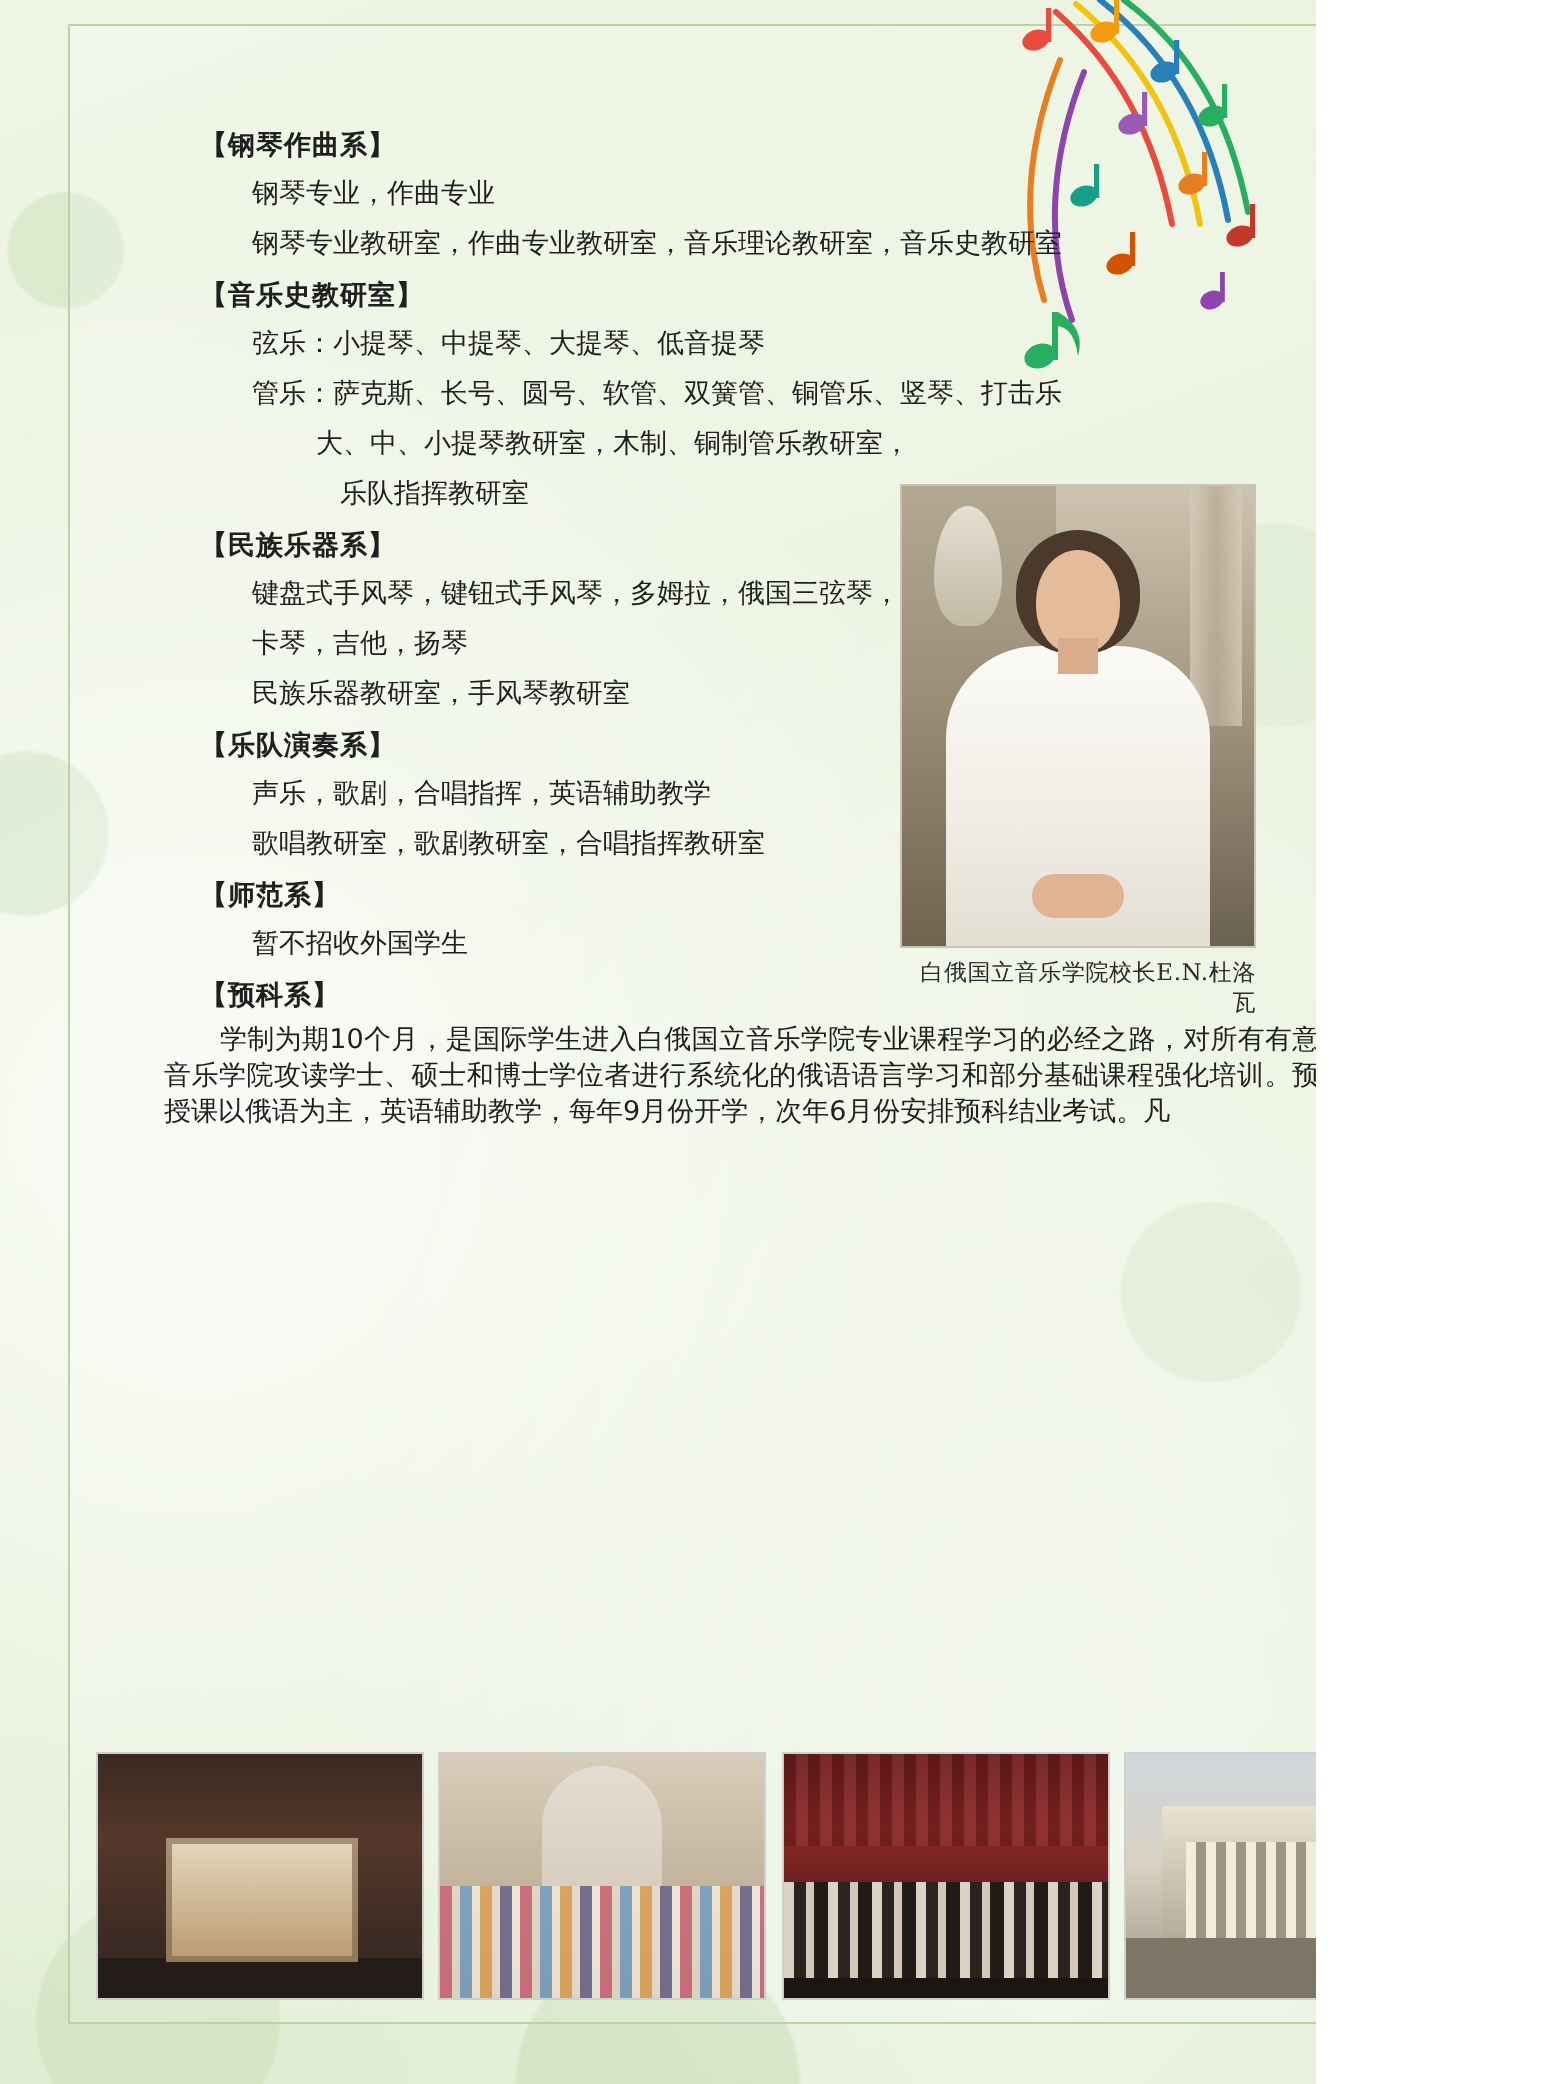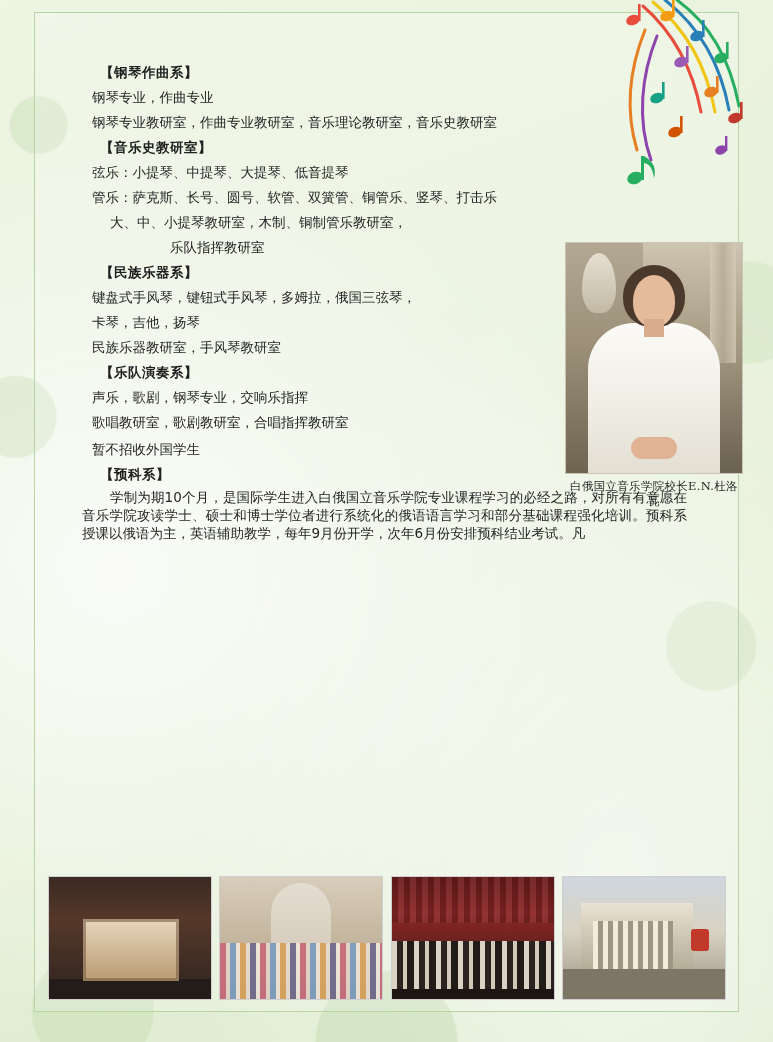--- a/index.html
+++ b/index.html
@@ -8,21 +8,21 @@
   }
   body {
     width: 773px;
     height: 1042px;
     font-family: "Liberation Sans", sans-serif;
     background: #ffffff;
     overflow: hidden;
   }
   .page {
     position: relative;
-    width: 773px;
+    width: 658px;
     height: 1042px;
     background:
       radial-gradient(ellipse at 15% 55%, rgba(255,255,255,0.75) 0%, rgba(255,255,255,0) 55%),
       radial-gradient(ellipse at 80% 85%, rgba(255,255,255,0.55) 0%, rgba(255,255,255,0) 50%),
       linear-gradient(160deg, #eef5e3 0%, #e9f2dd 35%, #e6f0d8 65%, #dcebce 100%);
     overflow: hidden;
   }
   
   .page::before {
     content: "";
@@ -77,25 +77,25 @@
     font-weight: bold;
     color: #1f1f1f;
     letter-spacing: 0.5px;
     margin: 4px 0 3px 36px;
   }
   .line {
     font-family: "DejaVu Sans", "Liberation Sans", sans-serif;
     font-size: 13.5px;
     color: #1f1f1f;
     line-height: 25px;
-    margin-left: 28px;
+    margin-left: 62px;
     white-space: pre;
   }
   .line.indent2 {
-    margin-left: 46px;
+    margin-left: 94px;
   }
   .line.indent3 {
     margin-left: 106px;
   }
 
   .para {
     font-family: "DejaVu Sans", "Liberation Sans", sans-serif;
     font-size: 13.5px;
     color: #1f1f1f;
     line-height: 18px;
@@ -104,21 +104,21 @@
     margin: 4px 22px 0 18px;
     text-indent: 28px;
   }
 
   
   .portrait-wrap {
     position: absolute;
     right: 30px;
     top: 242px;
     width: 178px;
-    text-align: center;
+    text-align: right;
     padding-left: 21px;
   }
   .portrait {
     width: 178px;
     height: 232px;
     border: 1px solid #c9c4b4;
     box-sizing: border-box;
     position: relative;
     overflow: hidden;
     background: linear-gradient(180deg, #8e8471 0%, #6f6454 40%, #514738 100%);
@@ -345,25 +345,26 @@
 
     <div class="section">
       <div class="sec-head">【民族乐器系】</div>
       <div class="line">键盘式手风琴，键钮式手风琴，多姆拉，俄国三弦琴，</div>
       <div class="line">卡琴，吉他，扬琴</div>
       <div class="line">民族乐器教研室，手风琴教研室</div>
     </div>
 
     <div class="section">
       <div class="sec-head">【乐队演奏系】</div>
-      <div class="line">声乐，歌剧，钢琴专业，交响乐指挥</div>
+      <div class="line">声乐，歌剧，合唱指挥，英语辅助教学</div>
       <div class="line">歌唱教研室，歌剧教研室，合唱指挥教研室</div>
     </div>
 
     <div class="section">
+      <div class="sec-head">【师范系】</div>
       <div class="line">暂不招收外国学生</div>
     </div>
 
     <div class="section">
       <div class="sec-head">【预科系】</div>
     </div>
 
     <div class="para">学制为期10个月，是国际学生进入白俄国立音乐学院专业课程学习的必经之路，对所有有意愿在音乐学院攻读学士、硕士和博士学位者进行系统化的俄语语言学习和部分基础课程强化培训。预科系授课以俄语为主，英语辅助教学，每年9月份开学，次年6月份安排预科结业考试。凡</div>
   </div>
 

